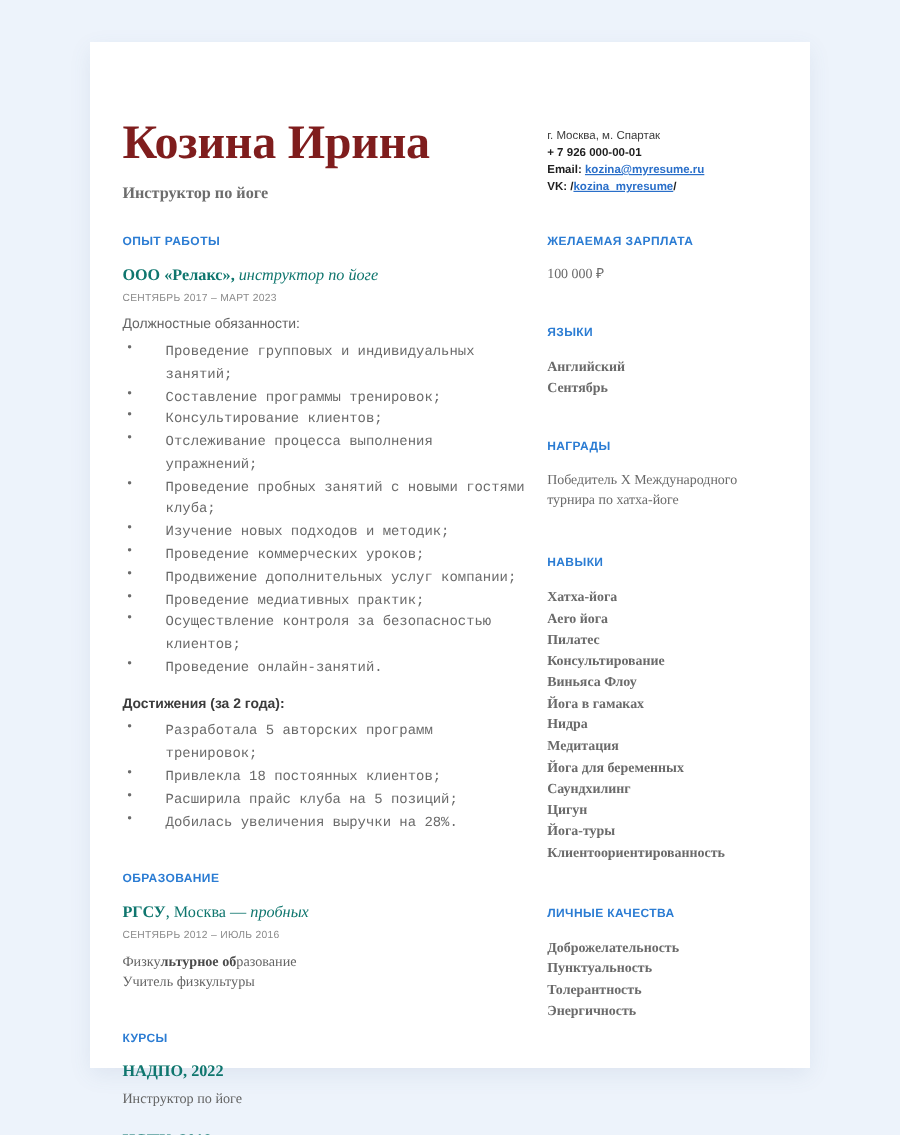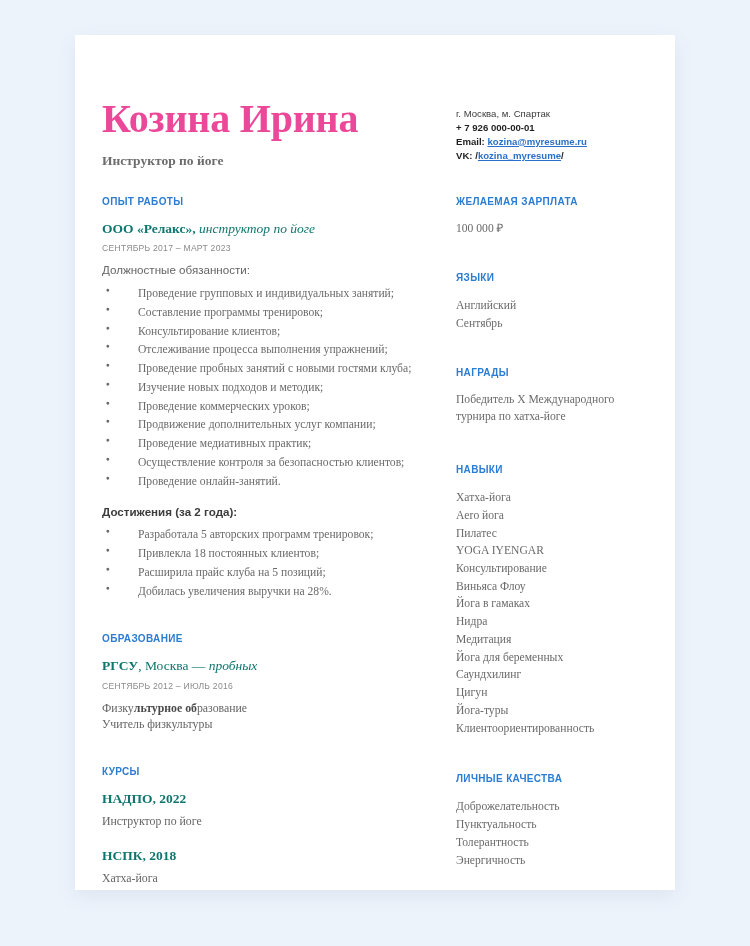--- a/index.html
+++ b/index.html
@@ -49,21 +49,21 @@
     flex: 0 0 200px;
     margin-left: 12px;
     padding-top: 9px;
   }
 
   
   .name {
     font-family: "Liberation Serif", serif;
     font-size: 40px;
     font-weight: bold;
-    color: #ec4899;
+    color: #7f1d1d;
     letter-spacing: -0.2px;
     line-height: 1.05;
     margin: 0 0 13px 0;
     white-space: nowrap;
   }
   .job-subtitle {
     font-family: "Liberation Serif", serif;
     font-size: 13.5px;
     font-weight: bold;
     color: #6d6d6d;
@@ -160,21 +160,21 @@
   .edu-line .semi { font-weight: bold; color: #4a4a4a; }
 
   
   ul.bullets {
     list-style: none;
     margin: 0 0 0 0;
     padding: 0;
   }
   ul.bullets li {
     position: relative;
-    font-family: Liberation Serif, serif;
+    font-family: Liberation Mono, monospace;
     font-size: 11.6px;
     color: #6a6a6a;
     line-height: 1.62;
     padding-left: 36px;
   }
   ul.bullets li::before {
     content: "\25CF";
     position: absolute;
     left: 4px;
     top: 0;
@@ -189,20 +189,21 @@
     font-family: "Liberation Serif", serif;
     font-size: 11.6px;
     color: #6a6a6a;
     line-height: 1.45;
     margin: 0;
   }
   .r-list {
     list-style: none;
     margin: 0;
     padding: 0;
+    font-weight: bold;
   }
   .r-list li {
     font-family: "Liberation Serif", serif;
     font-size: 11.6px;
     color: #6a6a6a;
     line-height: 1.53;
   }
 </style>
 </head>
 <body>
@@ -312,21 +313,20 @@
             <div class="section-title">Награды</div>
             <div class="r-text">Победитель X Международного турнира по хатха-йоге</div>
           </div>
 
           <div class="r-block" style="margin-top:38px;">
             <div class="section-title">Навыки</div>
             <ul class="r-list">
               <li>Хатха-йога</li>
               <li>Aero йога</li>
               <li>Пилатес</li>
-              <li>YOGA IYENGAR</li>
               <li>Консультирование</li>
               <li>Виньяса Флоу</li>
               <li>Йога в гамаках</li>
               <li>Нидра</li>
               <li>Медитация</li>
               <li>Йога для беременных</li>
               <li>Саундхилинг</li>
               <li>Цигун</li>
               <li>Йога-туры</li>
               <li>Клиентоориентированность</li>

